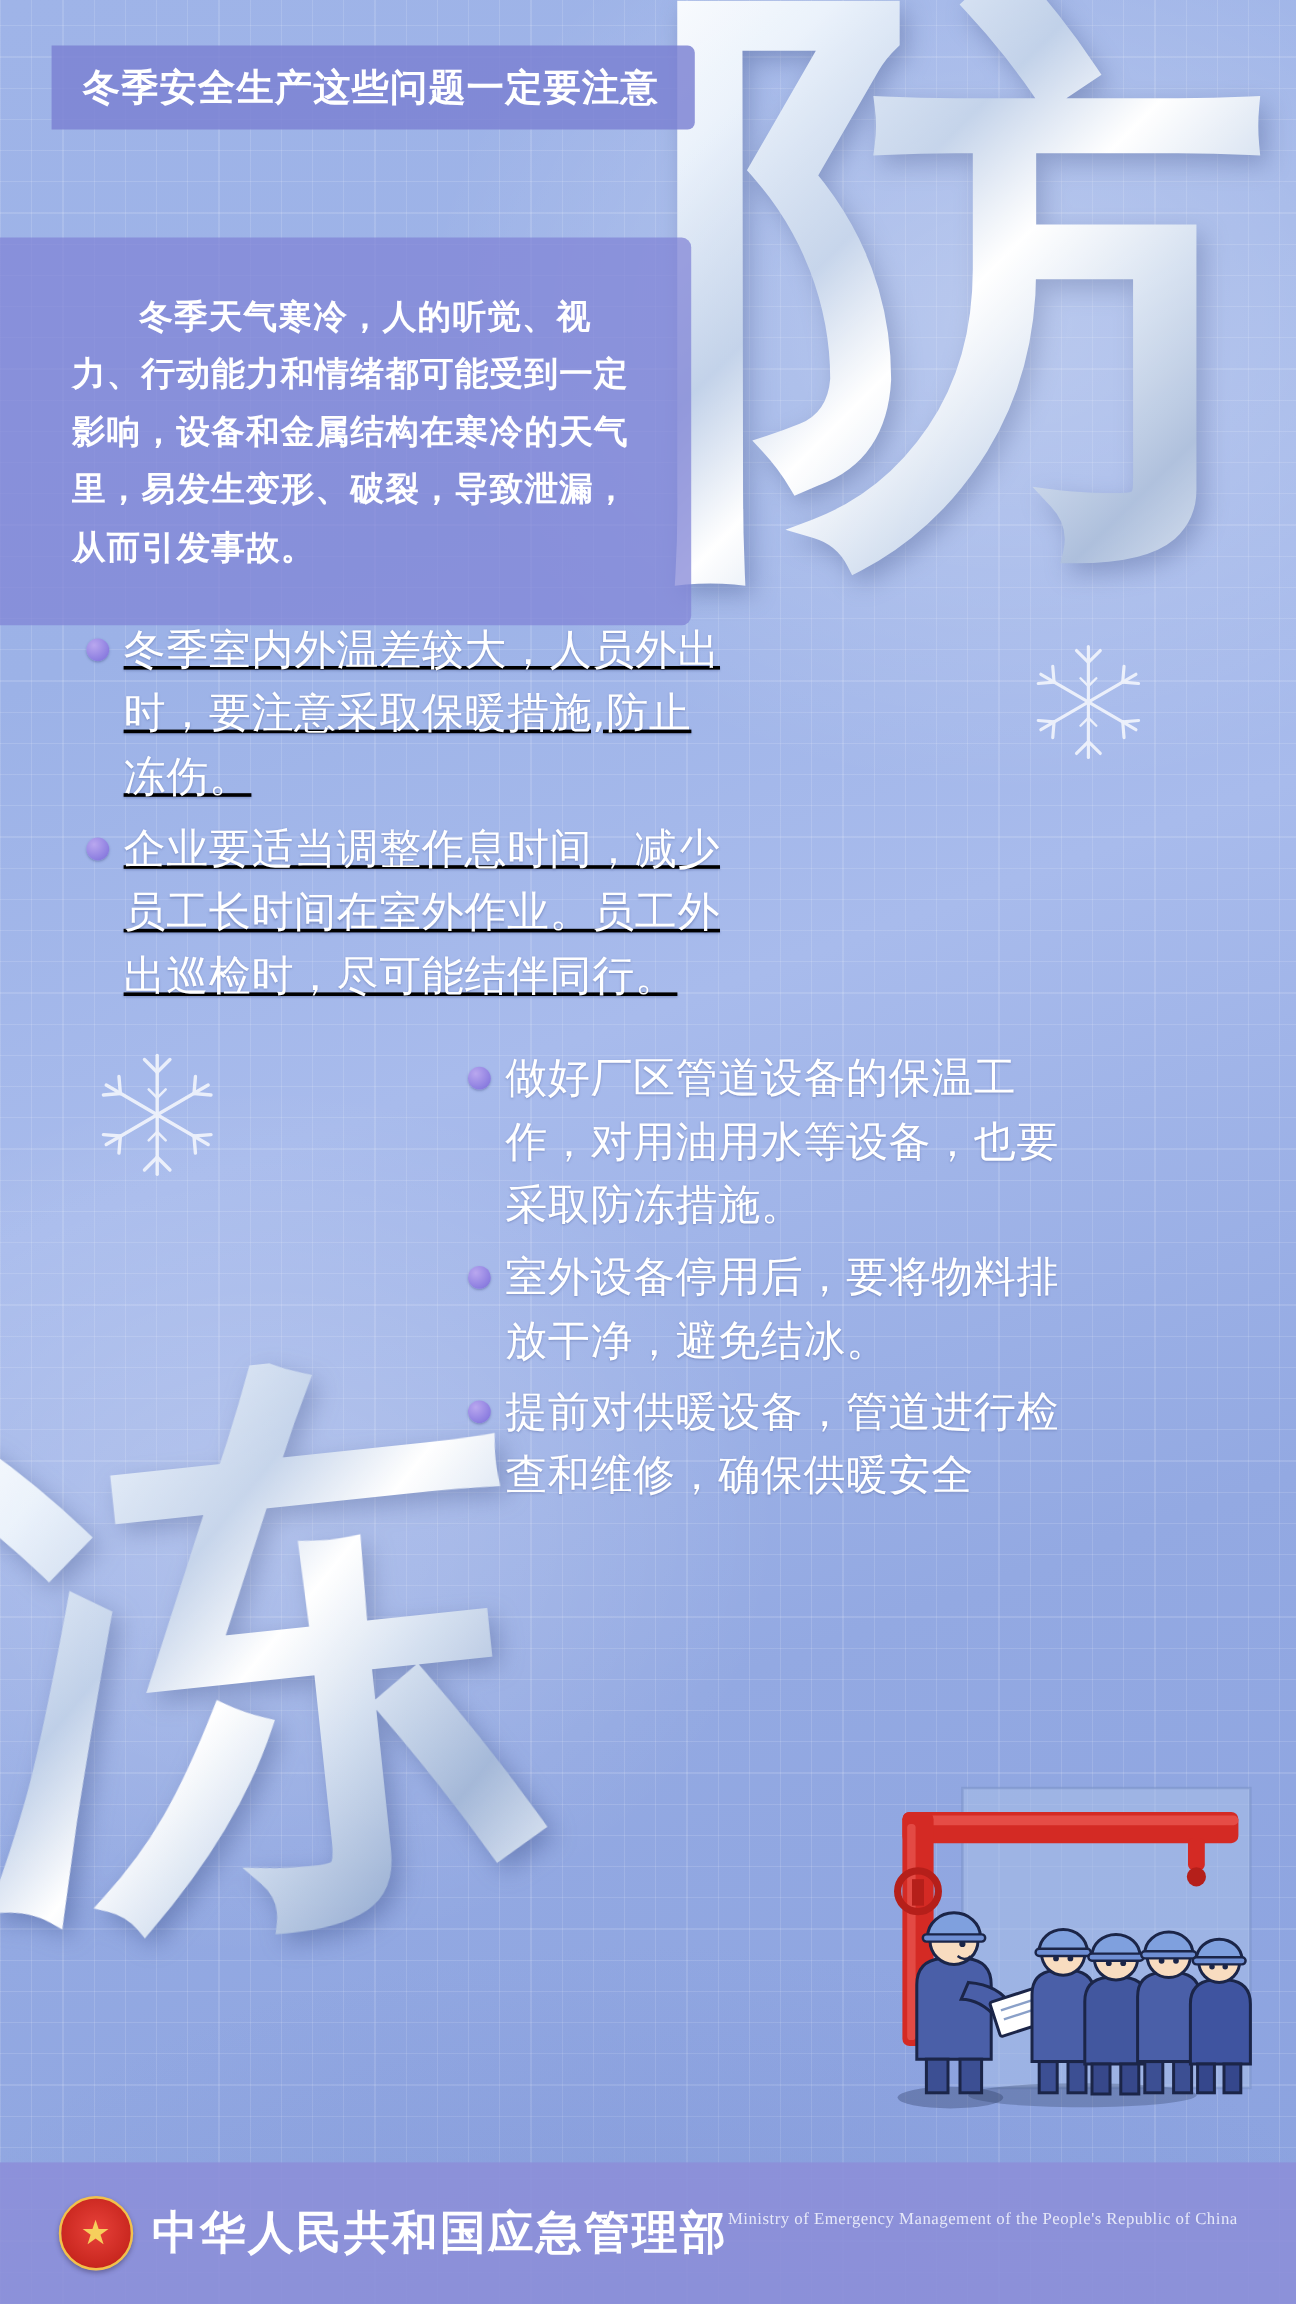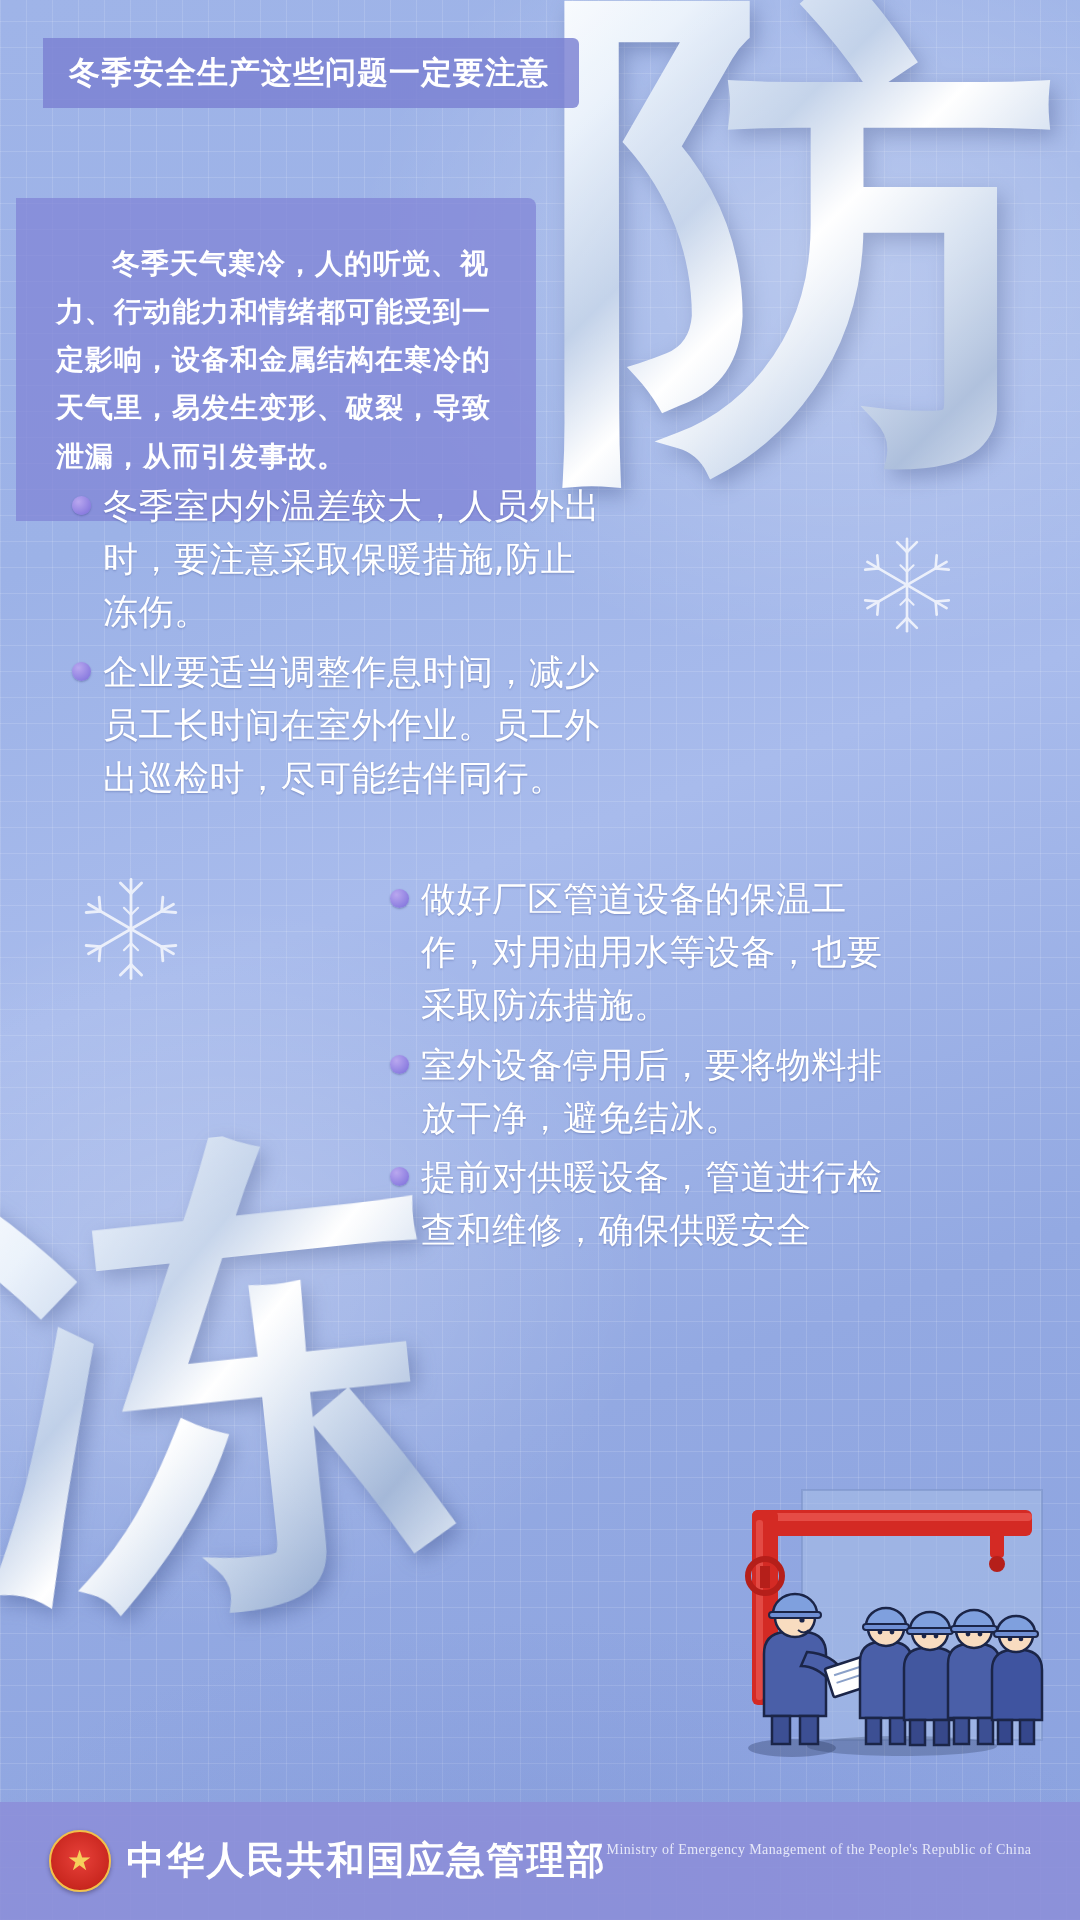--- a/index.html
+++ b/index.html
@@ -85,45 +85,46 @@
     font-weight: 700;
     letter-spacing: 1px;
     font-family: "DejaVu Sans", sans-serif;
     white-space: nowrap;
   }
 
   
   #intro-panel {
     position: absolute;
     top: 198px;
-    left: 16px;
-    width: 520px;
+    left: 0;
+    width: 576px;
     background: rgba(128,130,214,0.72);
-    padding: 42px 34px 40px 40px;
+    padding: 42px 34px 40px 60px;
     box-sizing: border-box;
     border-radius: 0 8px 8px 0;
   }
   #intro-panel .intro-text {
     color: #ffffff;
     font-size: 28px;
     line-height: 1.72;
     font-family: "DejaVu Serif", serif;
     font-weight: 700;
     text-indent: 56px;
     letter-spacing: 1px;
   }
 
   
   .bullet-block {
     position: absolute;
   }
   #bullets-top {
-    top: 480px;
+    top: 516px;
     left: 72px;
     width: 530px;
+    text-decoration: underline;
   }
   #bullets-bottom {
     top: 845px;
     left: 390px;
     width: 500px;
     margin-top: 28px;
   }
   .bullet-item {
     display: flex;
     align-items: flex-start;

